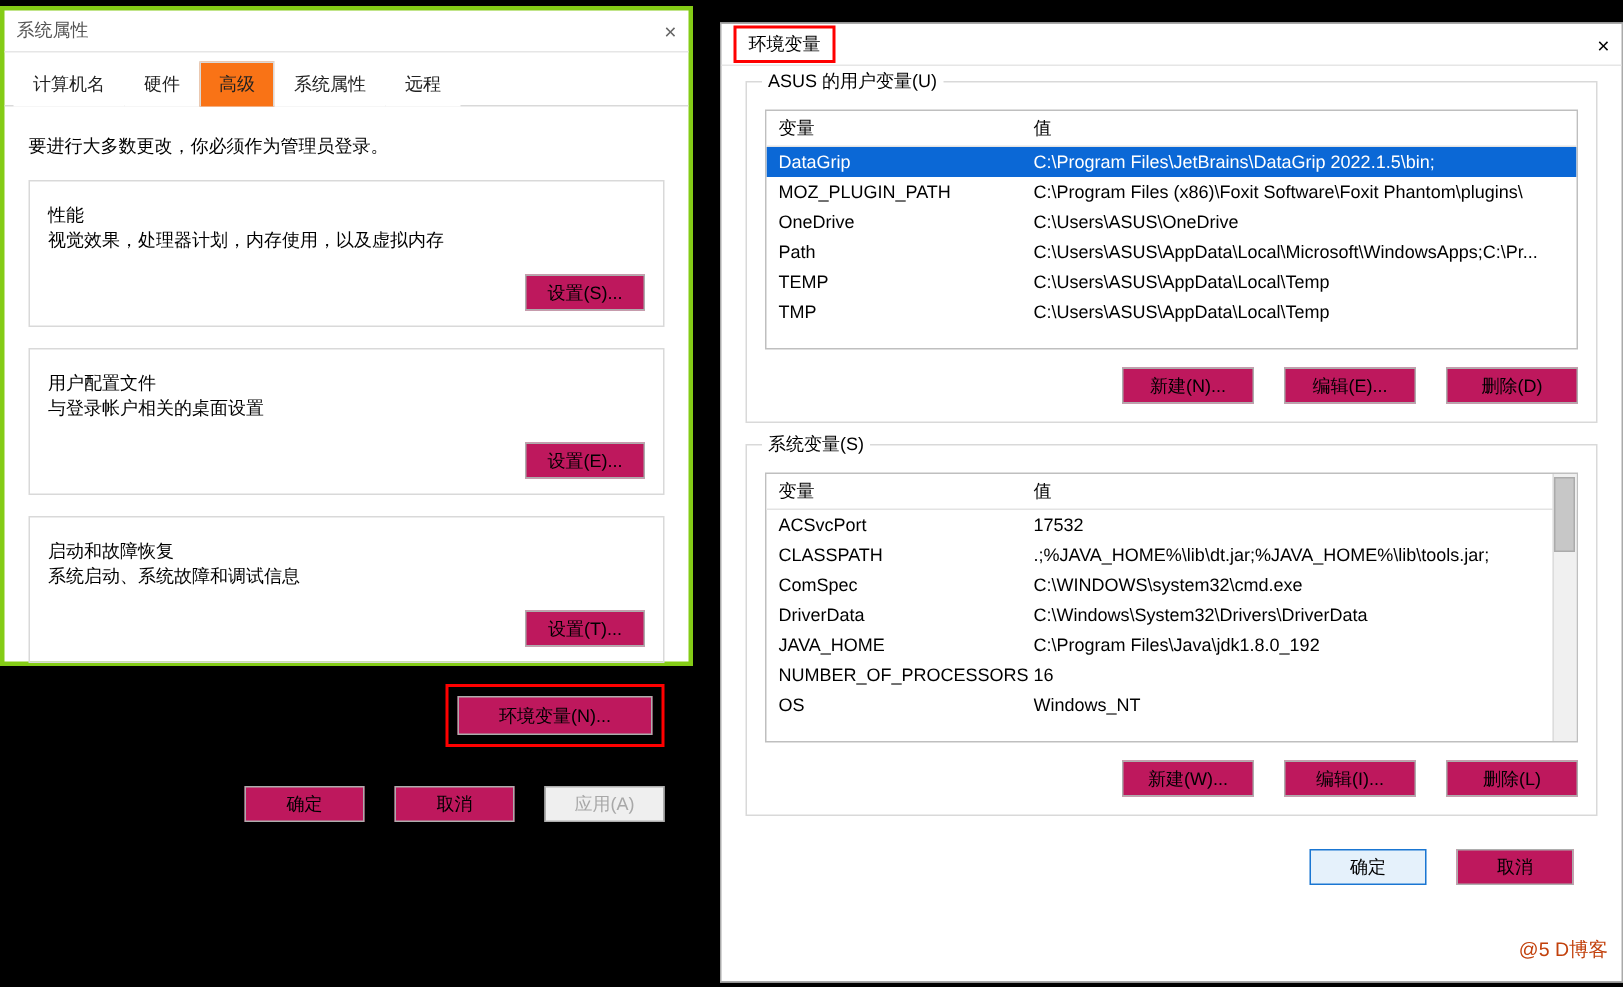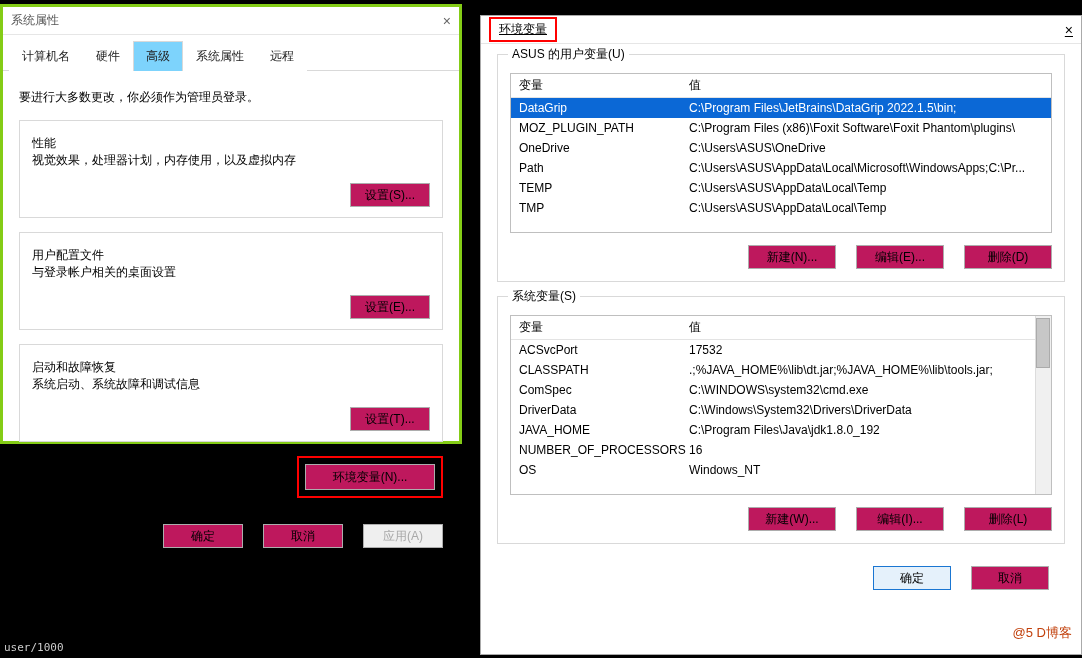--- a/index.html
+++ b/index.html
@@ -4,36 +4,36 @@
 <style>
 * { box-sizing: border-box; margin: 0; padding: 0; }
 body { font-family: "Microsoft YaHei", "Segoe UI", sans-serif; font-size: 12px; background: #000; width: 1082px; height: 658px; overflow: hidden; position: relative; color: #000; }
 .bg-terminal { position: absolute; left: 0; bottom: 0; width: 480px; color: #ccc; font-family: monospace; font-size: 11px; padding: 4px; }
 .bg-terminal .prompt { color: #4ec94e; }
 .left-dialog { position: absolute; left: 0; top: 4px; width: 462px; height: 440px; background: #fff; border: 3px solid #84cc16; box-shadow: 0 4px 18px rgba(0,0,0,.35); }
 .titlebar { height: 28px; display: flex; align-items: center; padding: 0 8px; font-size: 12px; color: #555; border-bottom: 1px solid #e6e6e6; }
 .titlebar .close { margin-left: auto; font-size: 14px; color: #666; }
 .tabs { display: flex; padding: 6px 6px 0 6px; border-bottom: 1px solid #d9d9d9; }
 .tab { padding: 6px 12px 6px; border: 1px solid transparent; border-bottom: none; font-size: 12px; color: #222; background: #fff; margin-bottom: -1px; }
-.tab.active { border-color: #d9d9d9; background: #7dd3fc; }
+.tab.active { border-color: #d9d9d9; background: #f97316; }
 .tab.active:first-child { border-left-color: #d9d9d9; }
 .body { padding: 14px 16px; }
 .intro { margin: 4px 0 14px; font-size: 12px; }
 .group { border: 1px solid #d9d9d9; padding: 14px 12px 10px; margin-bottom: 14px; position: relative; }
 .group-desc { font-size: 12px; margin-bottom: 6px; }
 .btn-row { display: flex; justify-content: flex-end; margin-top: 14px; }
 .btn { min-width: 80px; height: 24px; border: 1px solid #adadad; background: #be185d; font-size: 12px; padding: 0 12px; cursor: pointer; }
 .btn + .btn { margin-left: 10px; }
 .env-btn-wrap { display: flex; justify-content: flex-end; margin-top: 4px; }
 .env-btn-wrap .btn { min-width: 130px; height: 26px; }
 .highlight-red { border: 2px solid red; padding: 6px; }
 .bottom-actions { display: flex; justify-content: flex-end; padding: 12px 16px; gap: 10px; }
 .btn.disabled { color: #a8a8a8; background: #efefef; }
 .right-dialog { position: absolute; left: 480px; top: 15px; right: 0; height: 640px; background: #fff; border: 1px solid #aaa; }
-.rtitlebar { height: 28px; display: flex; align-items: center; padding: 0 8px; border-bottom: 1px solid #e6e6e6; text-decoration: underline; }
+.rtitlebar { height: 28px; display: flex; align-items: center; padding: 0 8px; border-bottom: 1px solid #e6e6e6; }
 .rtitle-hl { border: 2px solid red; padding: 2px 8px; display: inline-block; }
 .rtitlebar .close { margin-left: auto; font-size: 14px; }
 .rbody { padding: 10px 16px 14px; }
 .section { border: 1px solid #d9d9d9; padding: 18px 12px 12px; position: relative; margin-bottom: 14px; }
 .section .legend { position: absolute; top: -9px; left: 10px; background: #fff; padding: 0 4px; font-size: 12px; }
 .table { border: 1px solid #bfbfbf; height: 160px; overflow: hidden; position: relative; }
 .thead, .trow { display: flex; align-items: center; padding: 3px 8px; font-size: 12px; }
 .thead { background: #fff; border-bottom: 1px solid #e3e3e3; font-weight: normal; }
 .thead .c1, .trow .c1 { width: 170px; flex-shrink: 0; }
 .thead .c2, .trow .c2 { flex: 1; white-space: nowrap; overflow: hidden; text-overflow: ellipsis; }
@@ -45,21 +45,20 @@
 .sys-table { height: 180px; }
 .rbottom { display: flex; justify-content: flex-end; gap: 10px; padding: 8px 16px 0; }
 .rbottom .btn { min-width: 78px; }
 .rbottom .btn.primary { border: 1px solid #1a76d2; background: #e5f1fb; }
 .watermark { position: absolute; right: 10px; bottom: 16px; color: #c2410c; font-size: 13px; pointer-events:none;text-align:right; }
 </style>
 </head>
 <body>
 
 <div class="bg-terminal">
-  <div>user/1000</div>
 </div>
 
 <div class="left-dialog">
   <div class="titlebar">
     <span>系统属性</span>
     <span class="close">×</span>
   </div>
   <div class="tabs" id="left-tabs">
       <div class="tab">计算机名</div>
       <div class="tab">硬件</div>

